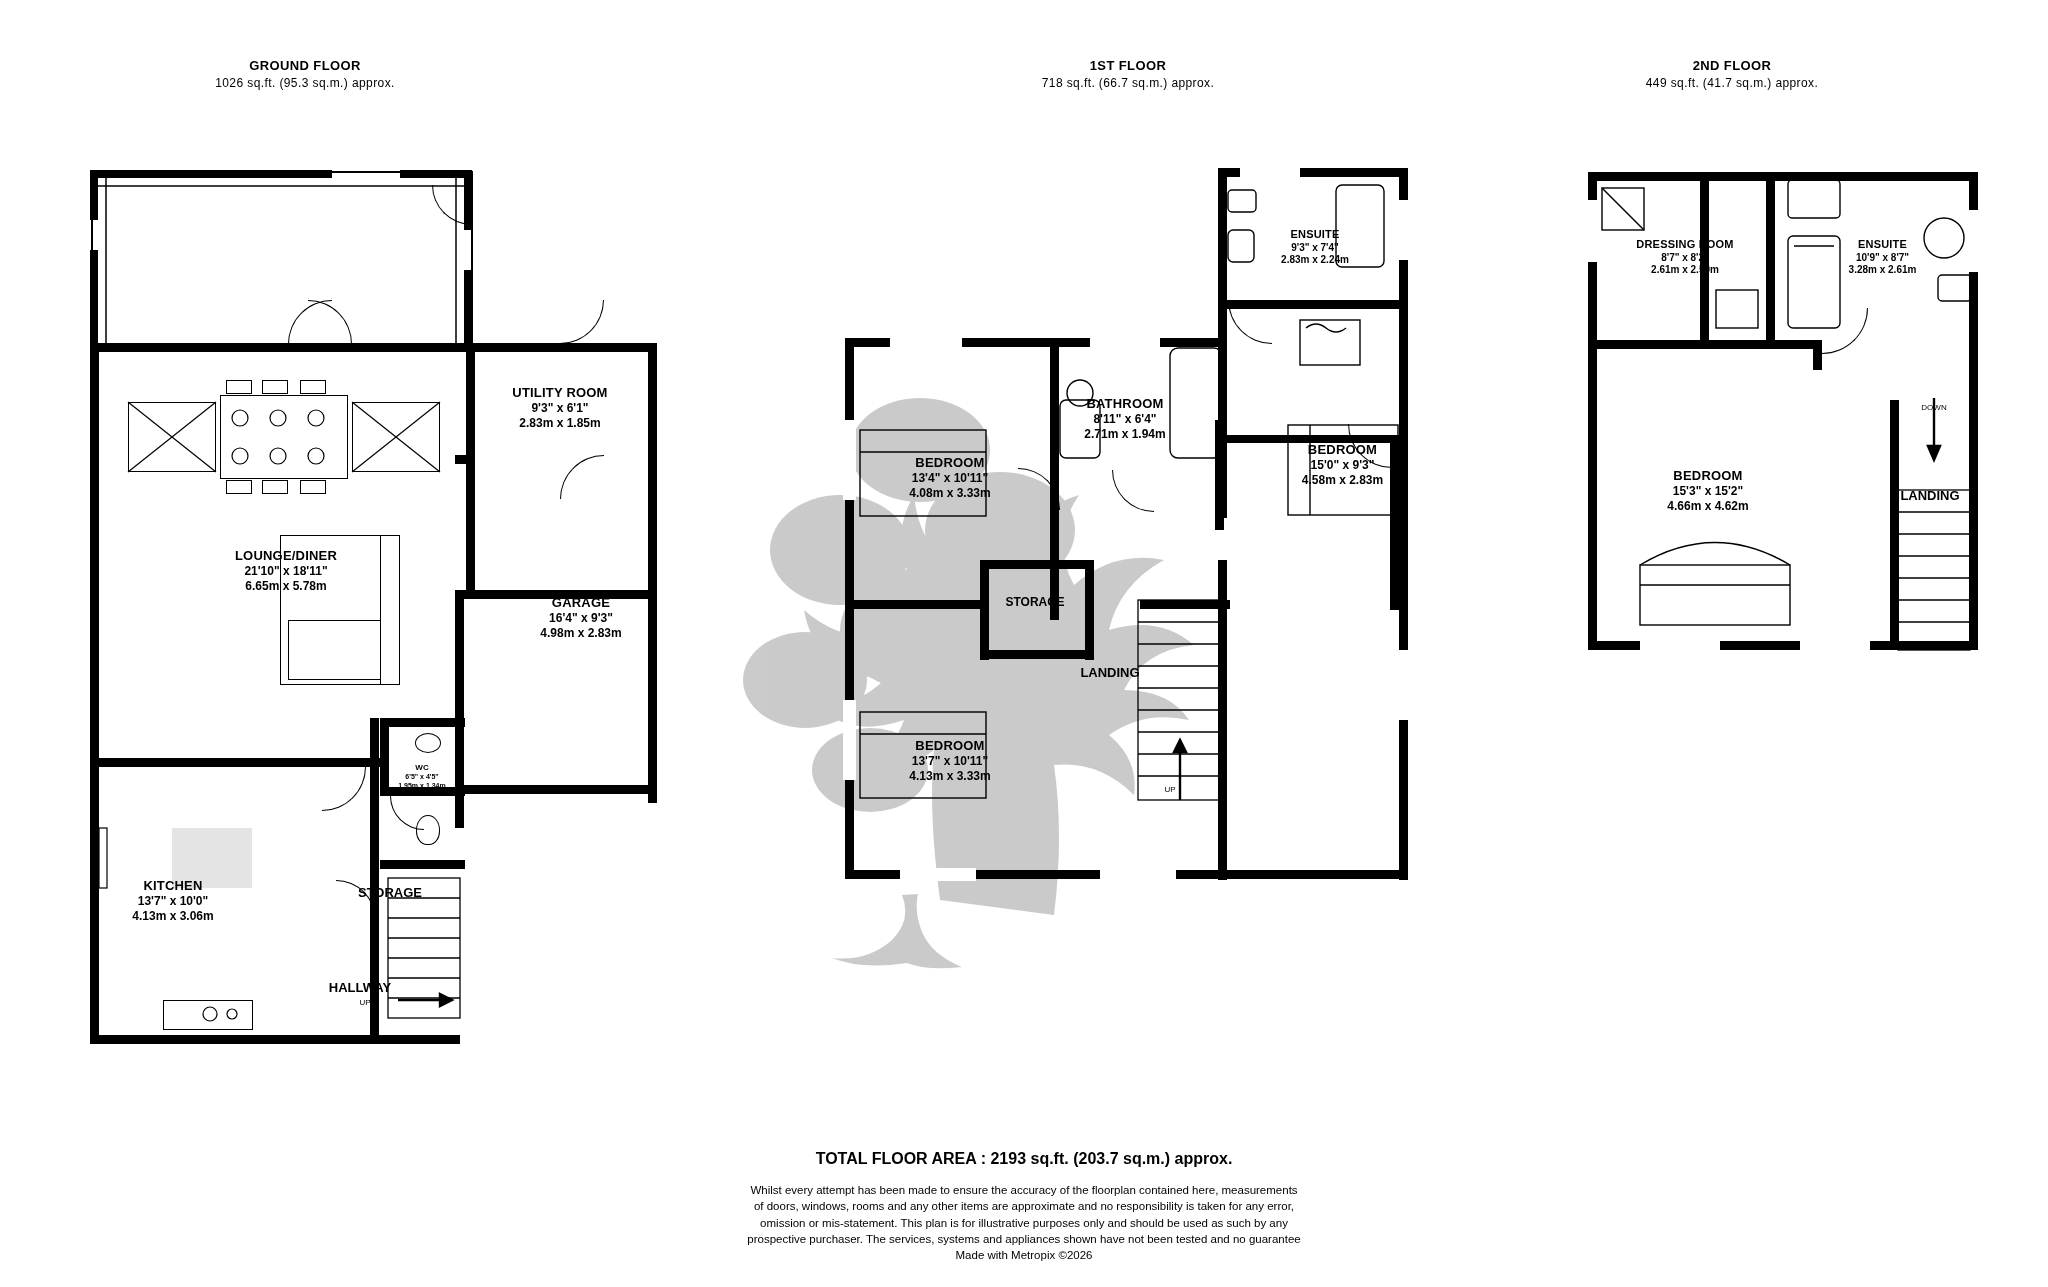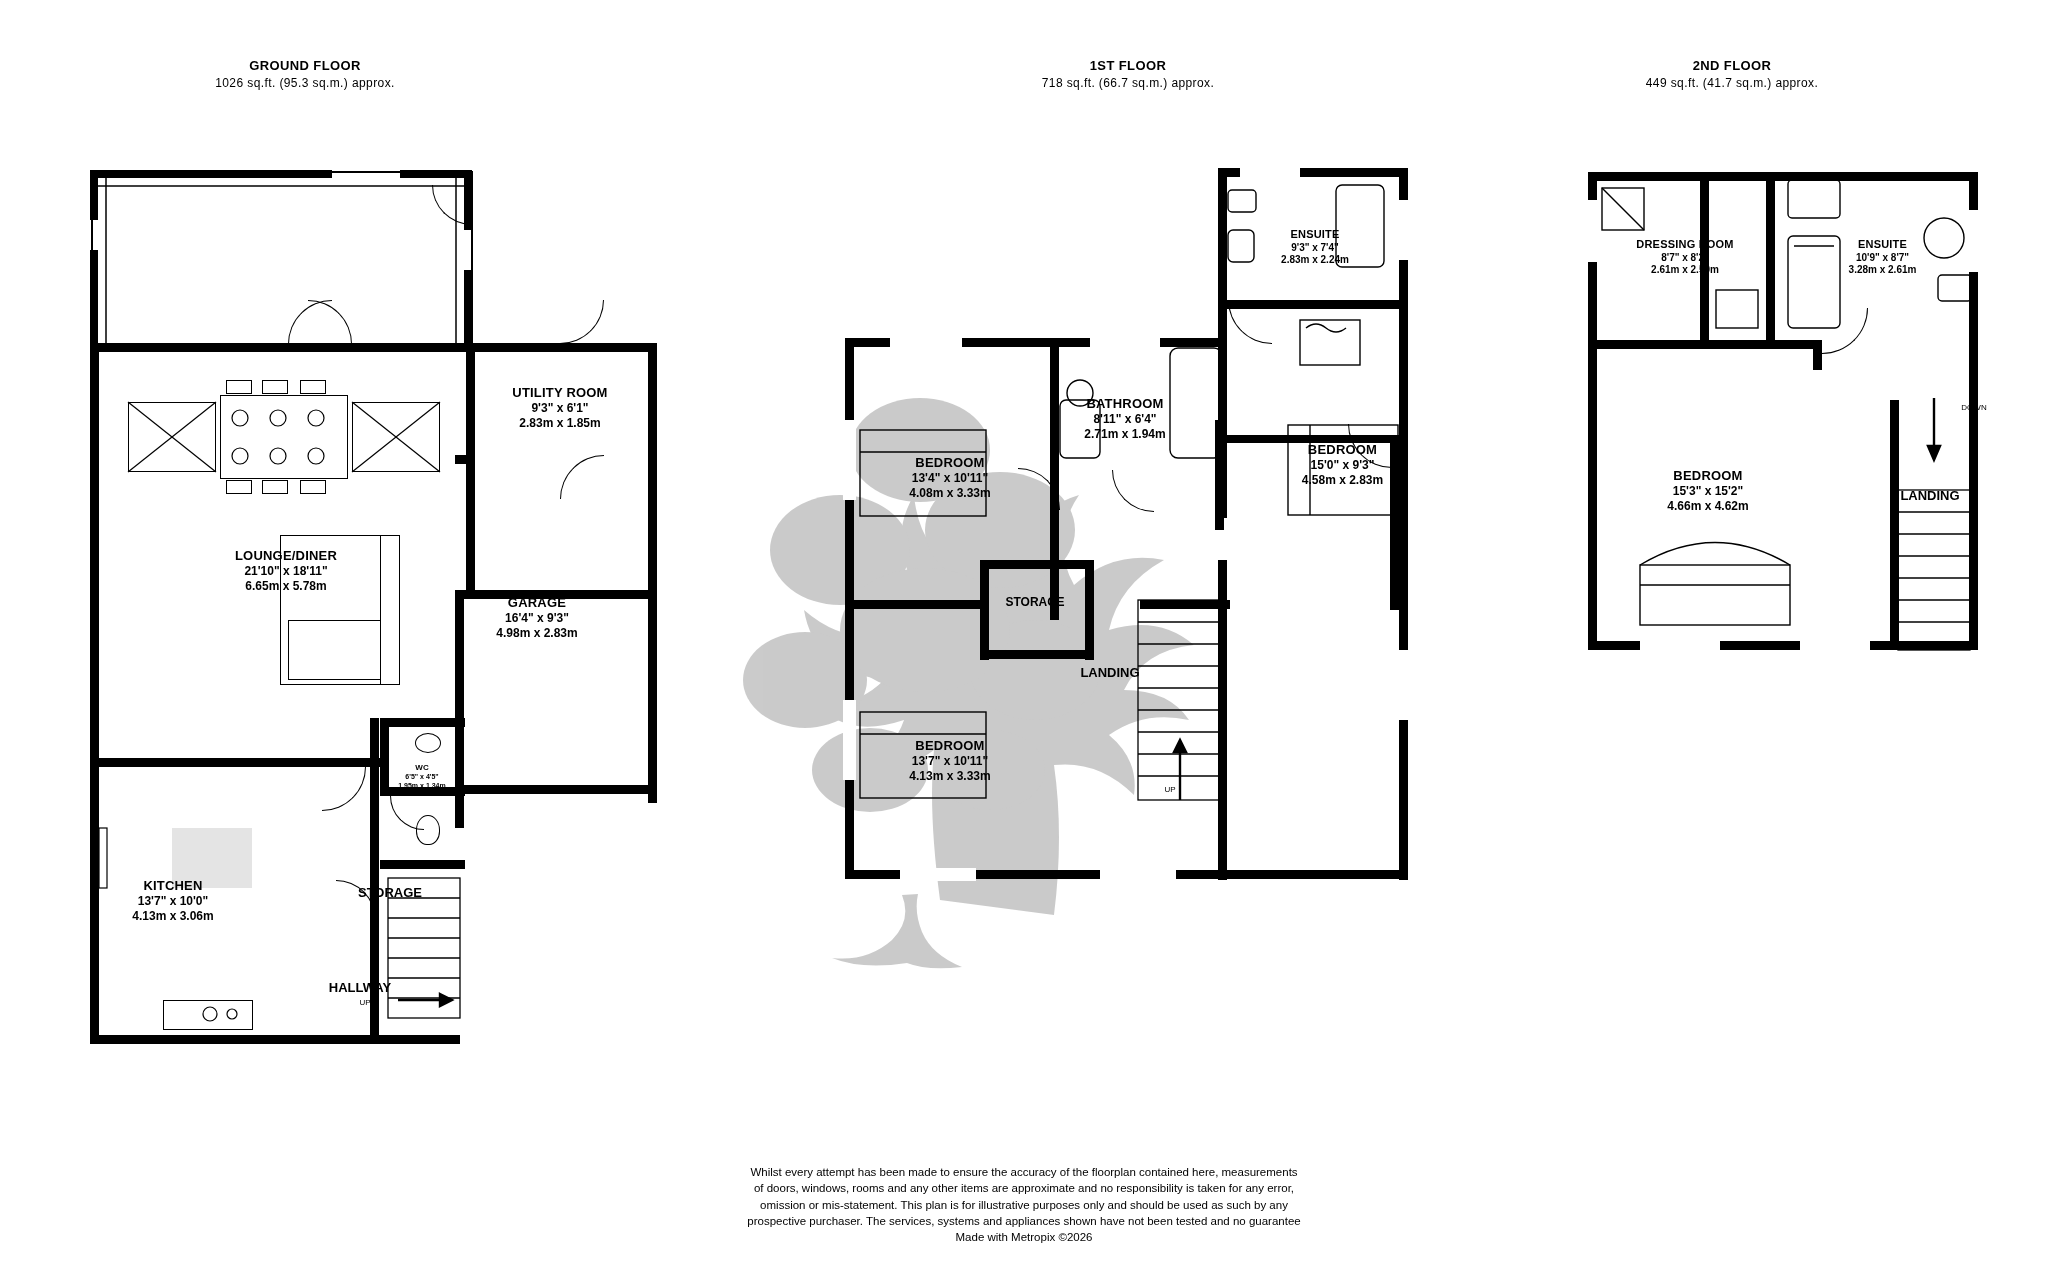--- a/index.html
+++ b/index.html
@@ -168,21 +168,21 @@
   <div class="room" style="left:450px;top:385px;width:220px;">
     <div class="nm">UTILITY ROOM</div>
     <div class="d1">9'3"  x 6'1"</div>
     <div class="d2">2.83m  x 1.85m</div>
   </div>
   <div class="room" style="left:146px;top:548px;width:280px;">
     <div class="nm">LOUNGE/DINER</div>
     <div class="d1">21'10"  x 18'11"</div>
     <div class="d2">6.65m  x 5.78m</div>
   </div>
-  <div class="room" style="left:437px;top:595px;width:200px;">
+  <div class="room" style="left:481px;top:595px;width:200px;">
     <div class="nm">GARAGE</div>
     <div class="d1">16'4"  x 9'3"</div>
     <div class="d2">4.98m  x 2.83m</div>
   </div>
   <div class="room xs" style="left:382px;top:763px;width:80px;">
     <div class="nm">WC</div>
     <div class="d1">6'5"  x 4'5"</div>
     <div class="d2">1.95m x 1.34m</div>
   </div>
   <div class="room" style="left:68px;top:878px;width:210px;">
@@ -384,23 +384,24 @@
     <div class="nm">ENSUITE</div>
     <div class="d1">10'9"  x 8'7"</div>
     <div class="d2">3.28m  x 2.61m</div>
   </div>
   <div class="room" style="left:1613px;top:468px;width:190px;">
     <div class="nm">BEDROOM</div>
     <div class="d1">15'3"  x 15'2"</div>
     <div class="d2">4.66m  x 4.62m</div>
   </div>
   <div class="lbl" style="left:1870px;top:488px;width:120px;">LANDING</div>
-  <div class="lbl small" style="left:1900px;top:403px;width:68px;margin-left:40px;">DOWN</div>
+  <div class="lbl small" style="left:1900px;top:403px;width:68px;">DOWN</div>
 
   <div class="footer" style="left:0;top:1150px;">
+    <div class="tot">TOTAL FLOOR AREA : 2193 sq.ft. (203.7 sq.m.) approx.</div>
     <div class="dis">
       <div>Whilst every attempt has been made to ensure the accuracy of the floorplan contained here, measurements</div>
       <div>of doors, windows, rooms and any other items are approximate and no responsibility is taken for any error,</div>
       <div>omission or mis-statement. This plan is for illustrative purposes only and should be used as such by any</div>
       <div>prospective purchaser. The services, systems and appliances shown have not been tested and no guarantee</div>
     </div>
     <div class="made">Made with Metropix ©2026</div>
   </div>
 
 </div>

